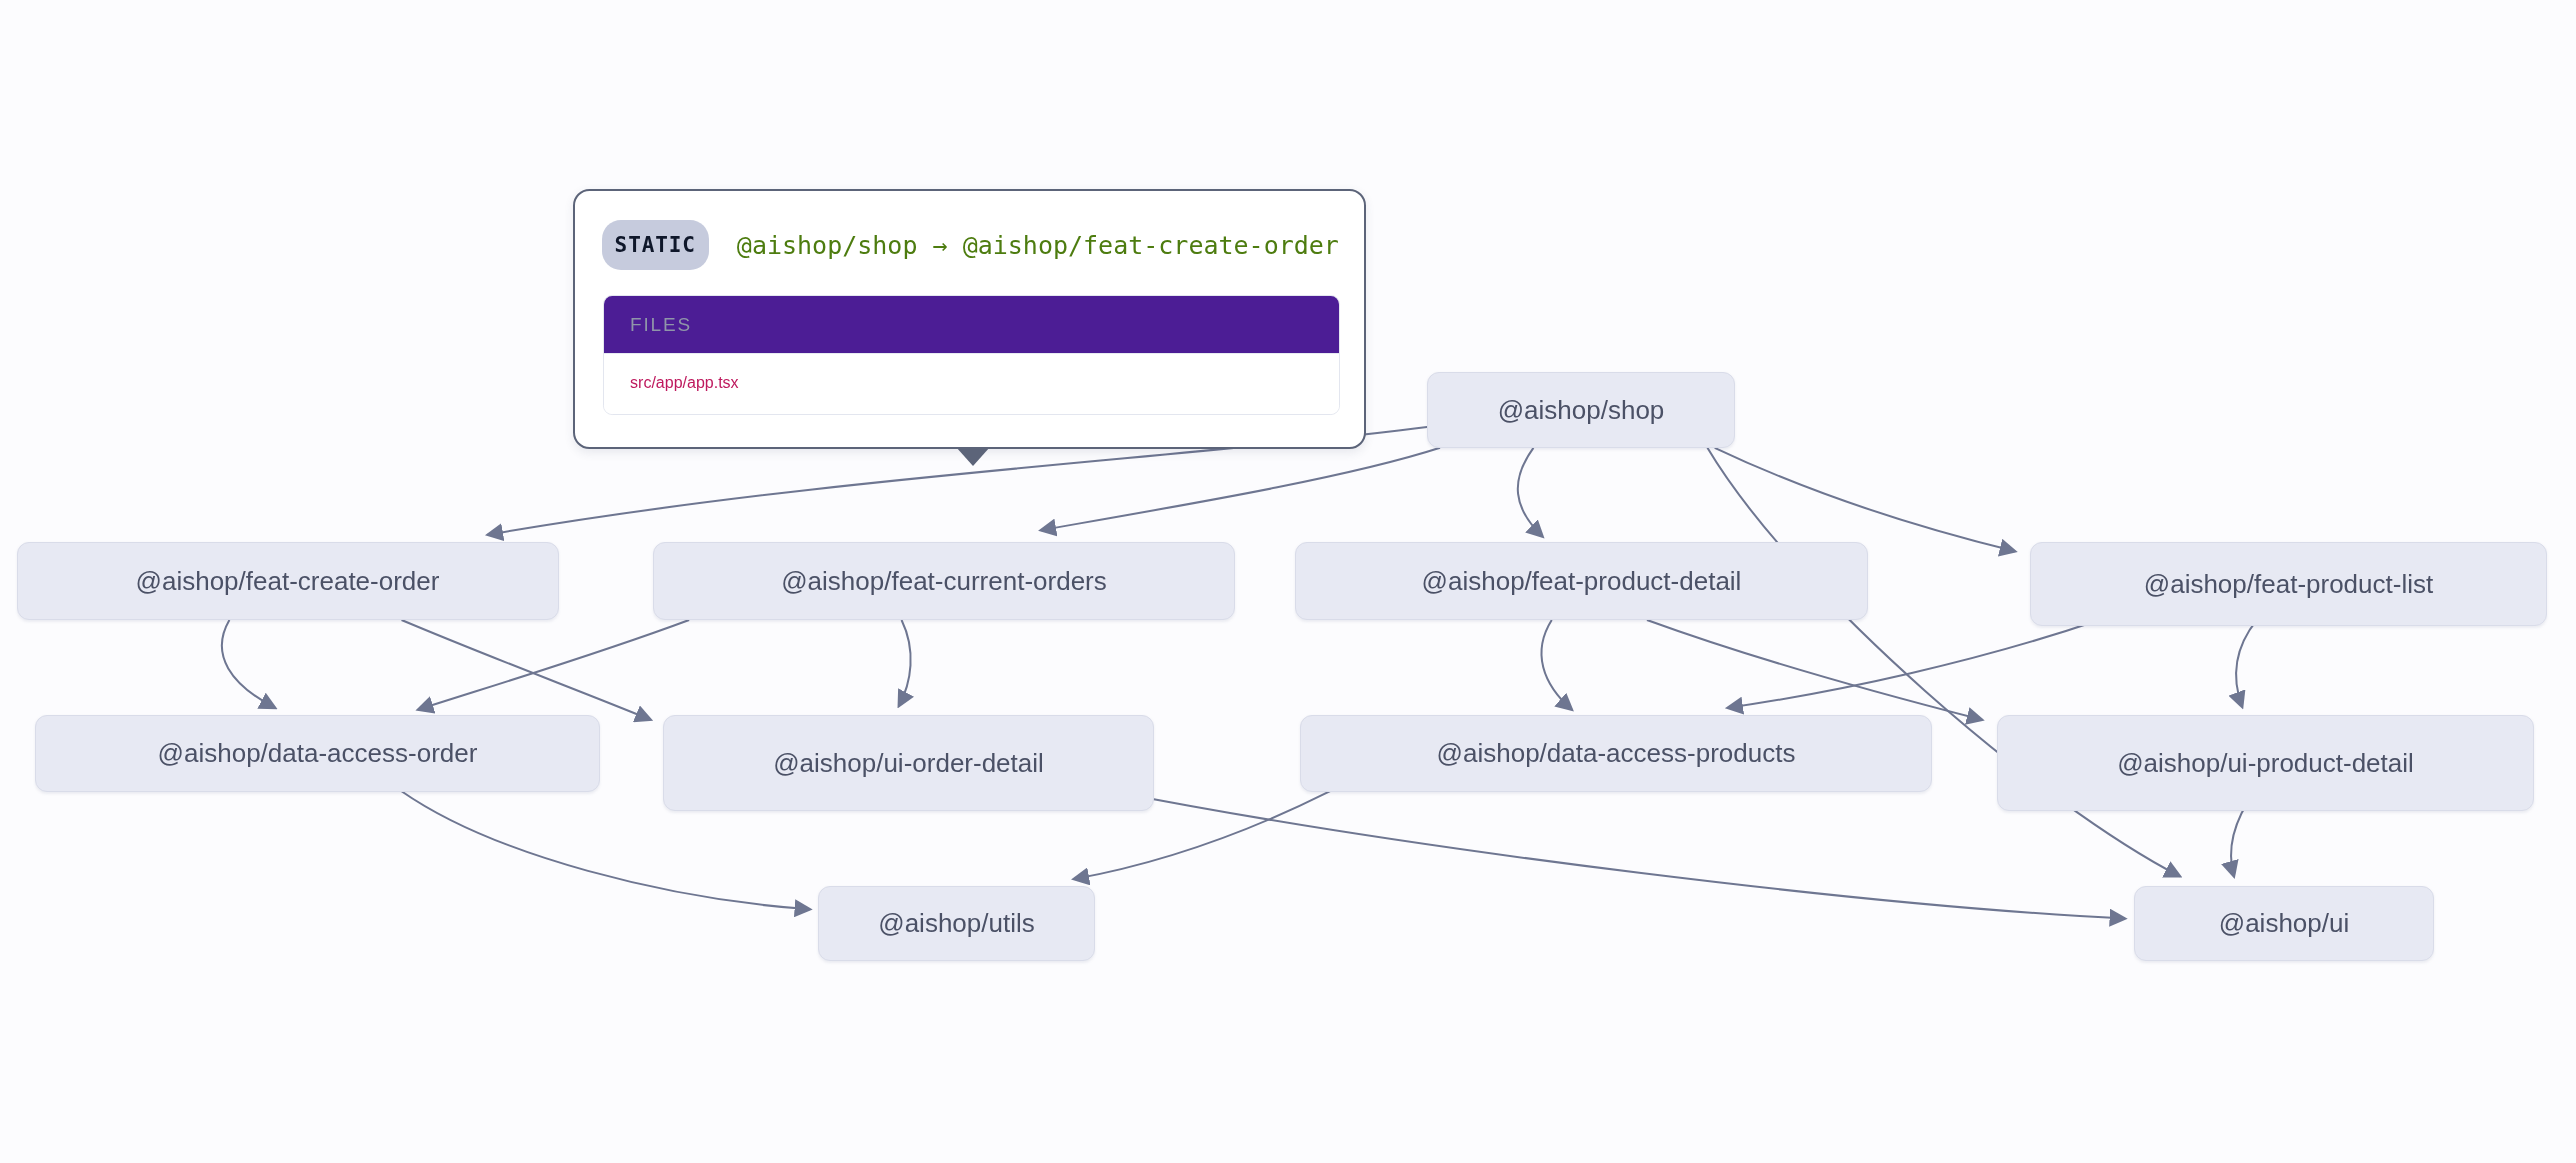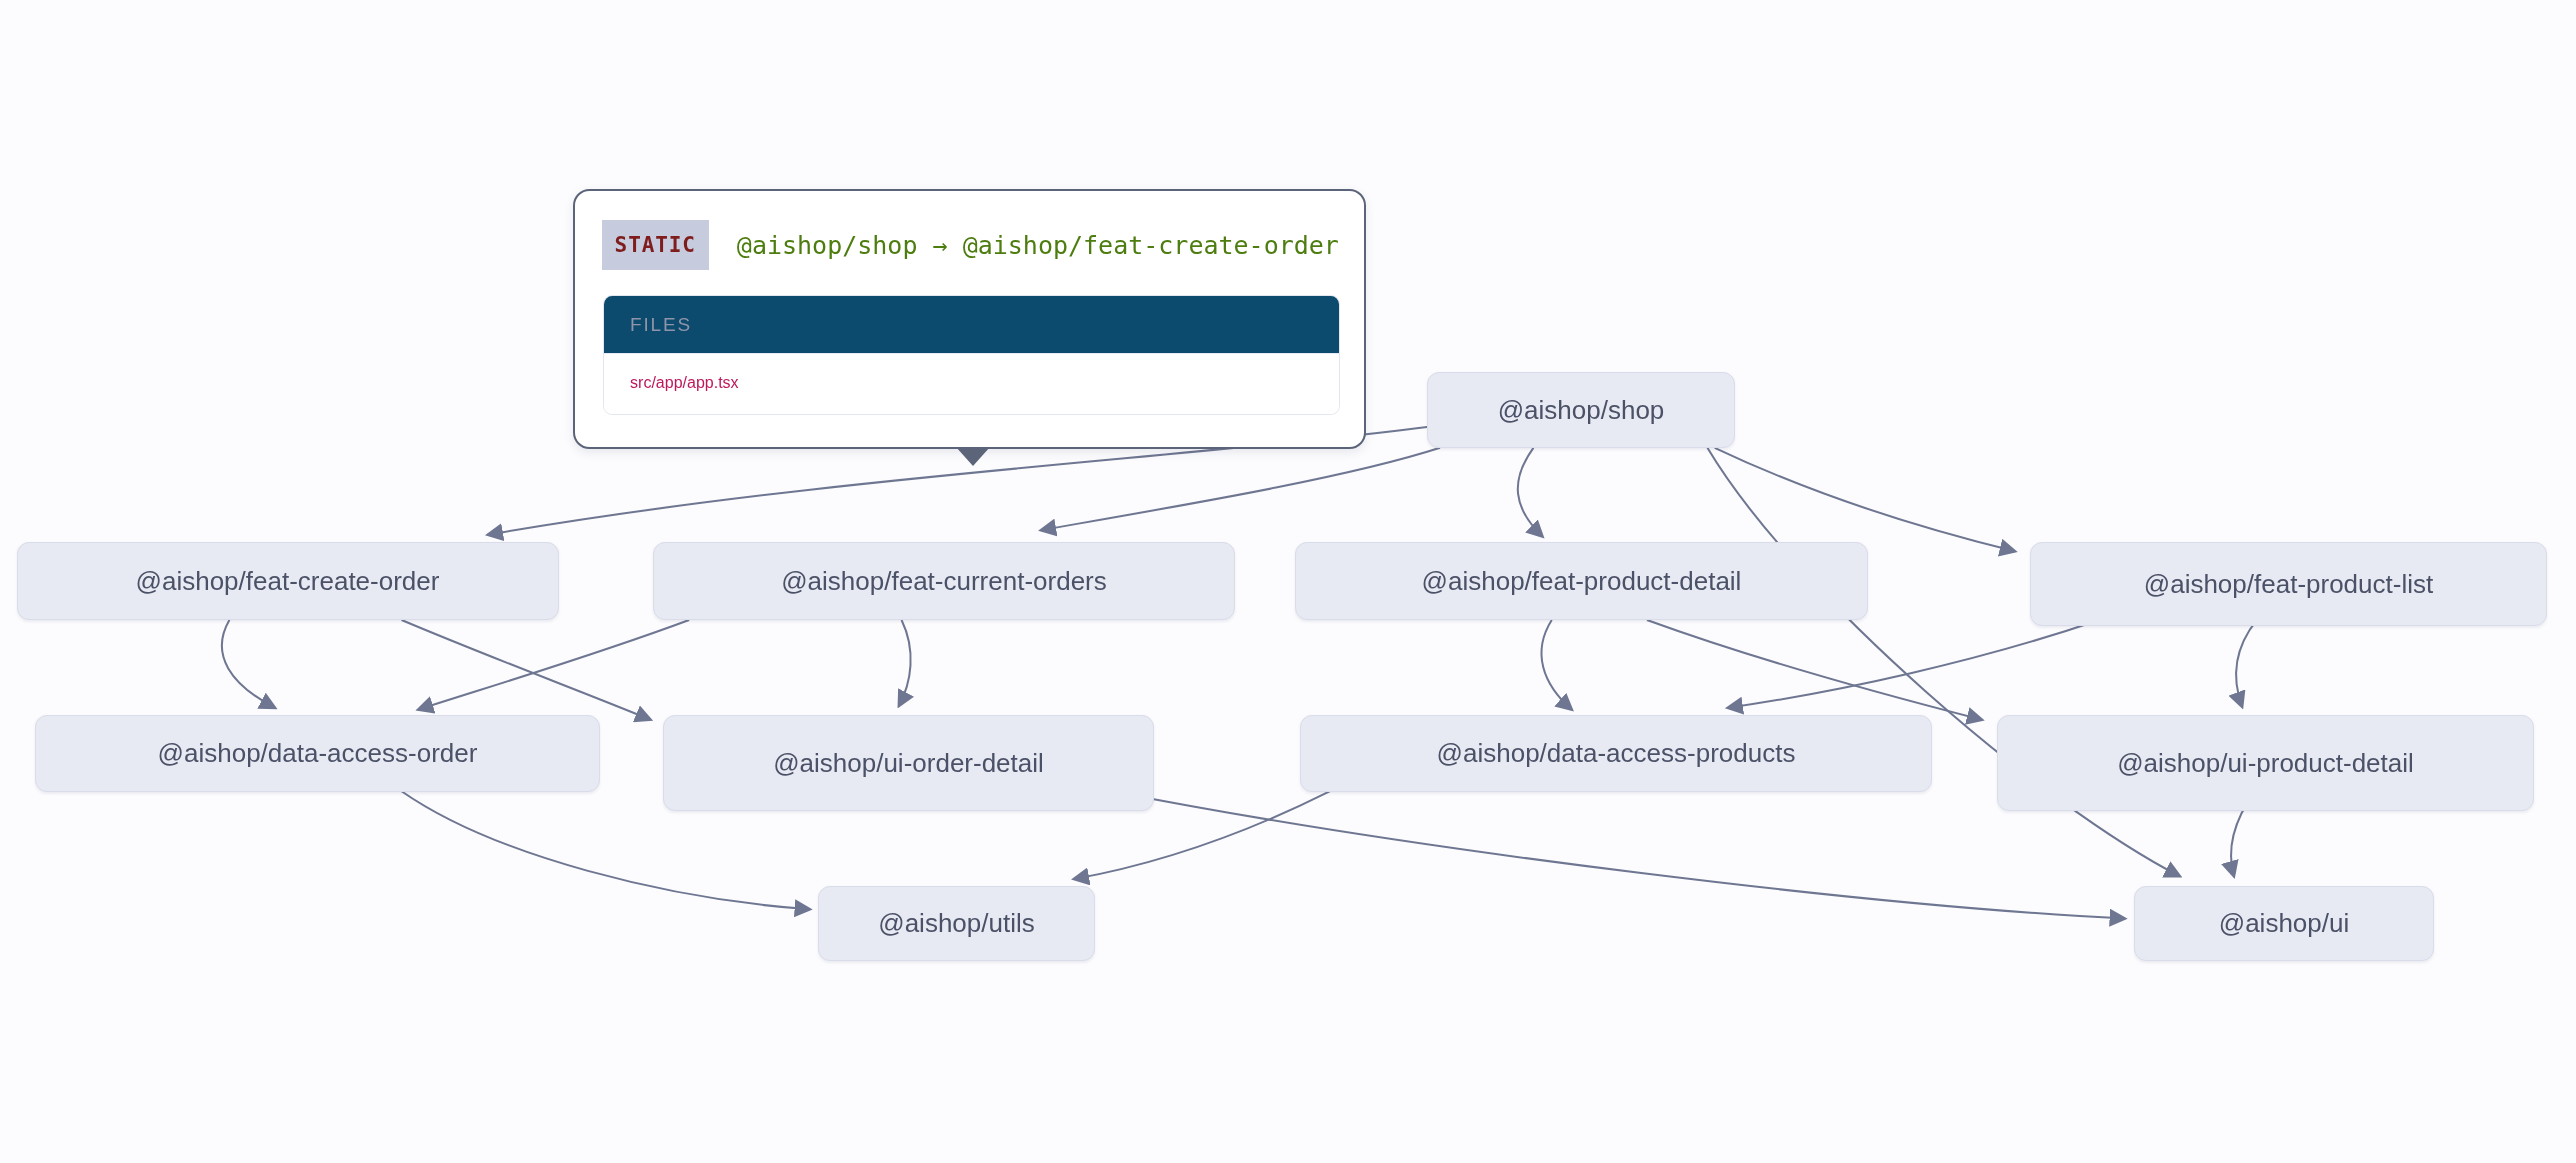--- a/index.html
+++ b/index.html
@@ -39,42 +39,42 @@
     border-left:17.4px solid transparent;
     border-right:17.4px solid transparent;
     border-top:19px solid #5c6479;
   }
   .tooltip-head{
     display:flex;align-items:center;
     padding:29px 24px 0 26.6px;
   }
   .static-badge{
     background:#c6cbdd;
-    color:#7f1d1d;
+    color:#0f172a;
     font-family:"DejaVu Sans Mono", monospace;
     font-size:21px;font-weight:bold;letter-spacing:0.9px;
-    border-radius:0;
+    border-radius:19px;
     padding:13px 13px;
     flex:0 0 auto;
   }
   .tooltip-title{
     font-family:"DejaVu Sans Mono", monospace;
     font-size:25px;
     color:#4d7c0f;
     margin-left:28px;
     white-space:nowrap;
   }
   .files-box{
     margin:25px 24px 0 27.5px;
     border:1.8px solid #e3e6ef;
     border-radius:9.2px;
     overflow:hidden;
   }
   .files-header{
-    background:#0c4a6e;
+    background:#4c1d95;
     border-bottom:1.8px solid #e7eaf2;
     padding:18.3px 0 16.5px 26.6px;
     font-size:19px;
     color:#8f95a9;
     letter-spacing:1.8px;
   }
   .files-row{
     background:#ffffff;
     padding:20px 0 22px 26.6px;
     font-size:16px;

